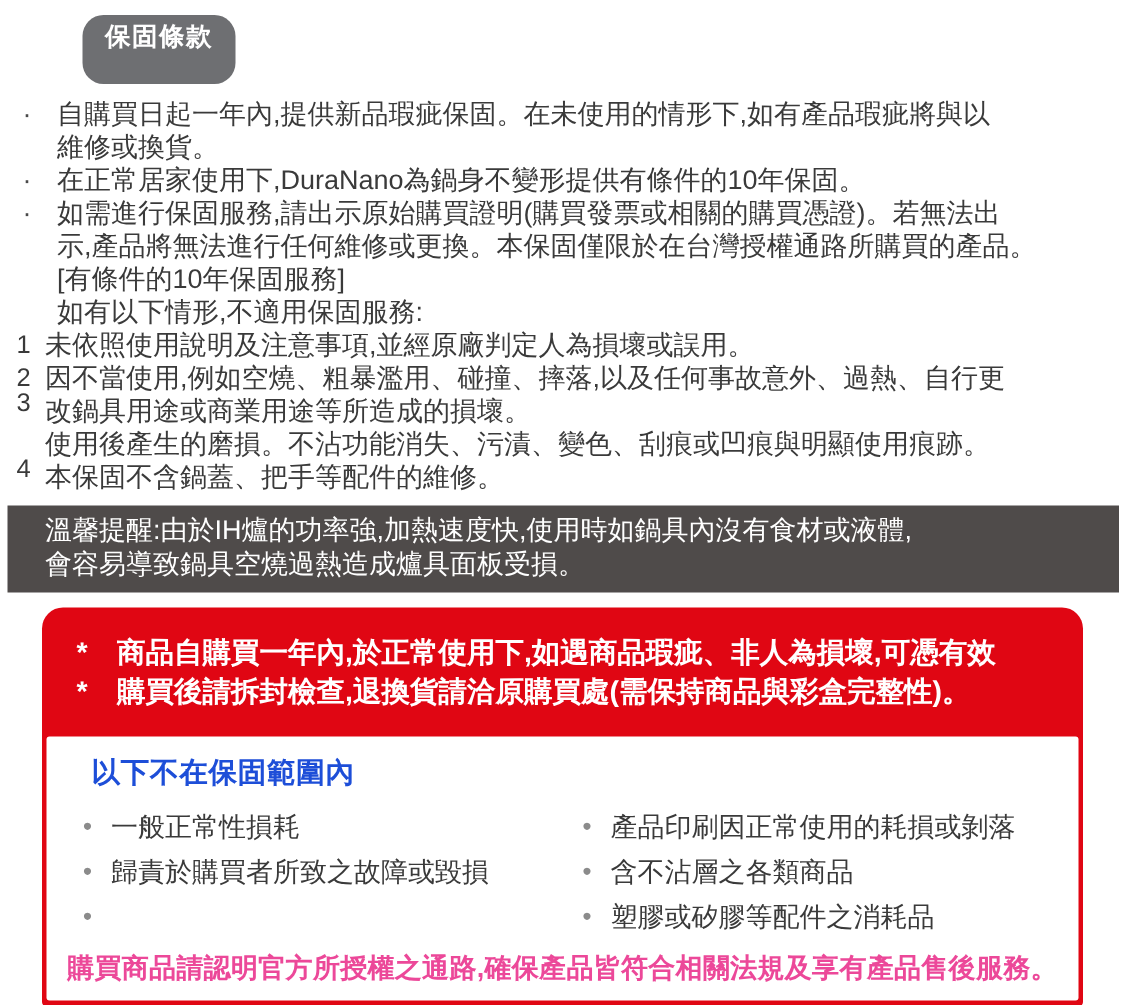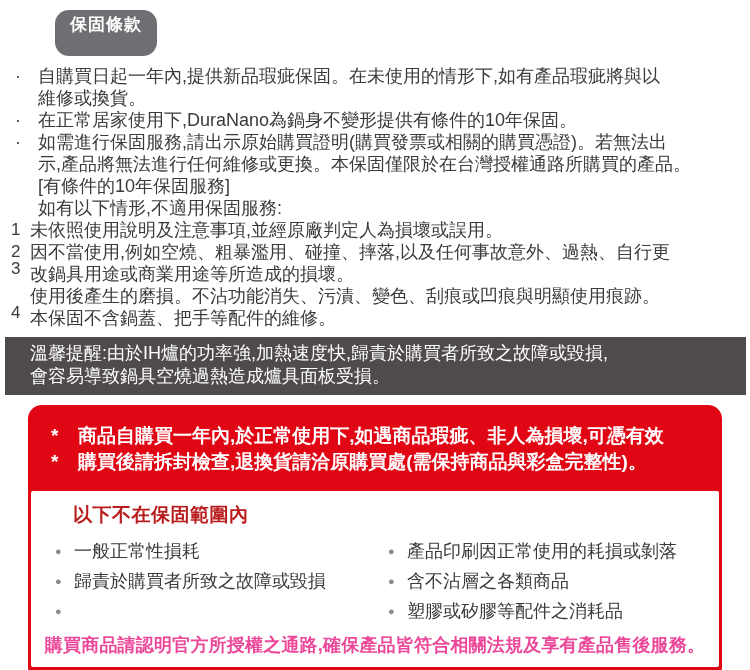--- a/index.html
+++ b/index.html
@@ -27,21 +27,21 @@
   }
   .red-box{
     margin:10px 28px 0;background:#e00613;
     border-radius:14px 14px 3px 3px;padding:0 3px 4px;
   }
   .red-band{padding:18px 10px 16px 20px;color:#fff;font-size:19px;line-height:26px;font-weight:bold;}
   .arow{display:flex;}
   .arow .mk{flex:none;width:27px;font-size:19px;}
   .arow .tx{flex:1;}
   .white-inner{background:#fff;border-radius:2px;padding:11px 0 10px;}
-  .excl-title{color:#b91c1c;font-size:19px;font-weight:bold;margin:0 0 8px 42px;letter-spacing:0.5px;}
+  .excl-title{color:#1d4ed8;font-size:19px;font-weight:bold;margin:0 0 8px 30px;letter-spacing:0.5px;}
   .excl-grid{display:grid;grid-template-columns:357px 1fr;}
   .excl-col-left{padding-left:24px;}
   .ex-item{display:flex;align-items:center;height:30px;font-size:18px;color:#3a3a3a;}
   .dot{flex:none;width:19px;color:#8b8b8b;font-size:11px;line-height:1;}
   .excl-footer{color:#ec4899;font-weight:bold;font-size:18px;text-align:center;margin-top:7px;letter-spacing:0.2px;}
 </style>
 </head>
 <body>
 
 <div>
@@ -94,21 +94,21 @@
       <span class="mk"></span>
       <span class="tx">使用後產生的磨損。不沾功能消失、污漬、變色、刮痕或凹痕與明顯使用痕跡。</span>
     </div>
     <div class="nrow raised">
       <span class="mk">4</span>
       <span class="tx">本保固不含鍋蓋、把手等配件的維修。</span>
     </div>
   </div>
 
   <div class="reminder">
-    <div>溫馨提醒:由於IH爐的功率強,加熱速度快,歸責於購買者所致之故障或毀損,</div>
+    <div>溫馨提醒:由於IH爐的功率強,加熱速度快,使用時如鍋具內沒有食材或液體,</div>
     <div>會容易導致鍋具空燒過熱造成爐具面板受損。</div>
   </div>
 
   <div class="red-box">
     <div class="red-band">
       <div class="arow">
         <span class="mk">*</span>
         <span class="tx">商品自購買一年內,於正常使用下,如遇商品瑕疵、非人為損壞,可憑有效</span>
       </div>
       <div class="arow">

